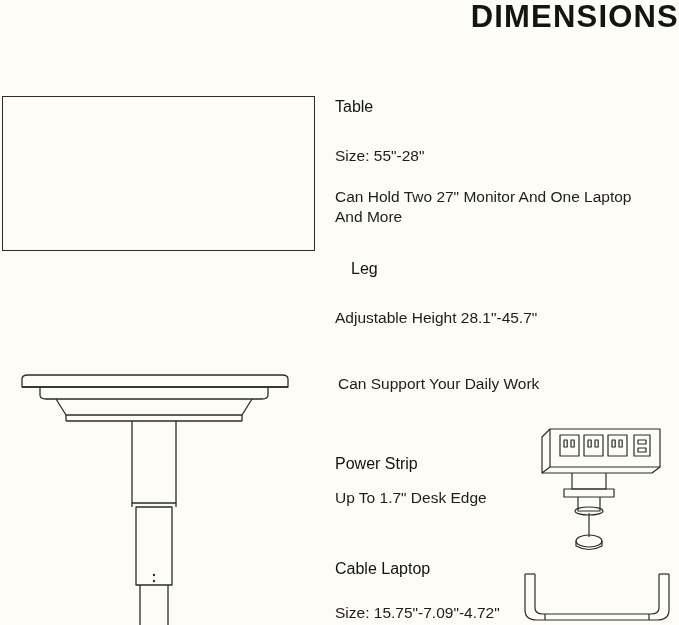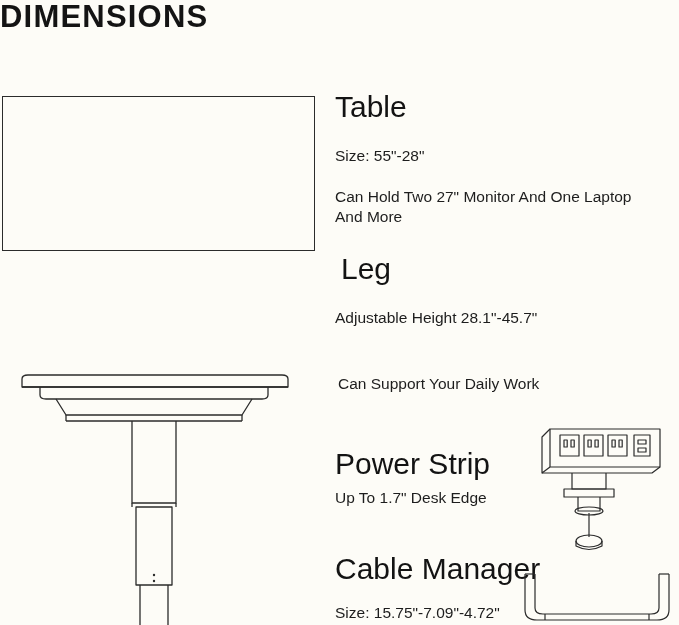--- a/index.html
+++ b/index.html
@@ -13,21 +13,21 @@
     font-family: "Liberation Sans", sans-serif;
     color: #1a1a1a;
     overflow: hidden;
     position: relative;
   }
   .page-title {
     position: absolute;
     top: 0px;
     left: 0;
     width: 679px;
-    text-align: left;
+    text-align: right;
     font-size: 31px;
     font-weight: bold;
     letter-spacing: 1.2px;
     line-height: 34px;
     color: #141414;
   }
 
   
   .illus-col {
     position: absolute;
@@ -53,36 +53,36 @@
   }
 
   
   .text-col {
     position: absolute;
     left: 335px;
     top: 84px;
     width: 344px;
   }
   .sec-head {
-    font-size: 30px;
+    font-size: 16px;
     font-weight: normal;
     line-height: 26px;
     color: #131313;
     margin: 0;
   }
   .sec-line {
     font-size: 15.5px;
     line-height: 20px;
     color: #1d1d1d;
     margin: 0;
   }
   .blk-table-head { position: absolute; left: 0; top: 10px; }
   .blk-table-size { position: absolute; left: 0; top: 62px; }
   .blk-table-hold { position: absolute; left: 0; top: 103px; width: 300px; }
-  .blk-leg-head   { position: absolute; left: 6px; top: 172px; }
+  .blk-leg-head   { position: absolute; left: 16px; top: 172px; }
   .blk-leg-adj    { position: absolute; left: 0; top: 224px; width: 240px; }
   .blk-leg-supp   { position: absolute; left: 3px; top: 290px; }
   .blk-ps-head    { position: absolute; left: 0; top: 367px; }
   .blk-ps-line    { position: absolute; left: 0; top: 404px; }
   .blk-cm-head    { position: absolute; left: 0; top: 472px; }
   .blk-cm-line    { position: absolute; left: 0; top: 519px; }
 
   
   .power-strip-svg {
     position: absolute;
@@ -138,21 +138,21 @@
   <p class="sec-line blk-table-size">Size: 55"-28"</p>
   <p class="sec-line blk-table-hold">Can Hold Two 27" Monitor And One Laptop And More</p>
 
   <h2 class="sec-head blk-leg-head">Leg</h2>
   <p class="sec-line blk-leg-adj">Adjustable Height 28.1"-45.7"</p>
   <p class="sec-line blk-leg-supp">Can Support Your Daily Work</p>
 
   <h2 class="sec-head blk-ps-head">Power Strip</h2>
   <p class="sec-line blk-ps-line">Up To 1.7" Desk Edge</p>
 
-  <h2 class="sec-head blk-cm-head">Cable Manager</h2>
+  <h2 class="sec-head blk-cm-head">Cable Laptop</h2>
   <p class="sec-line blk-cm-line">Size: 15.75"-7.09"-4.72"</p>
 </div>
 
 <svg class="power-strip-svg" width="150" height="145" viewBox="0 0 150 145">
   <g fill="none" stroke="#2b2b2b" stroke-width="1.2" stroke-linejoin="round">
 
     <path d="M30 14 L140 14 L140 52 L30 52 Z"></path>
     <path d="M30 14 L22 22 L22 58 L30 52"></path>
     <path d="M22 58 L132 58 L140 52"></path>
 

